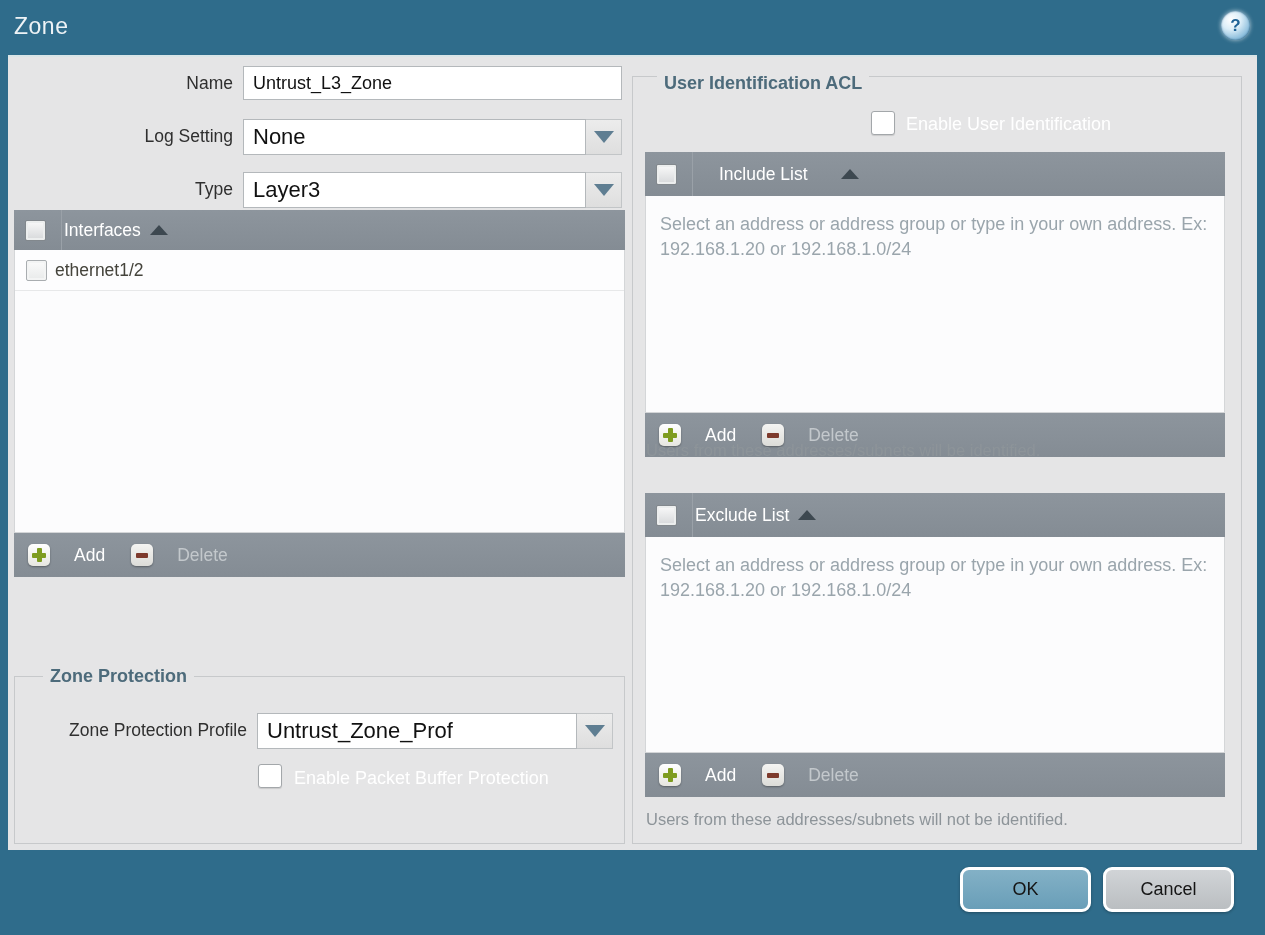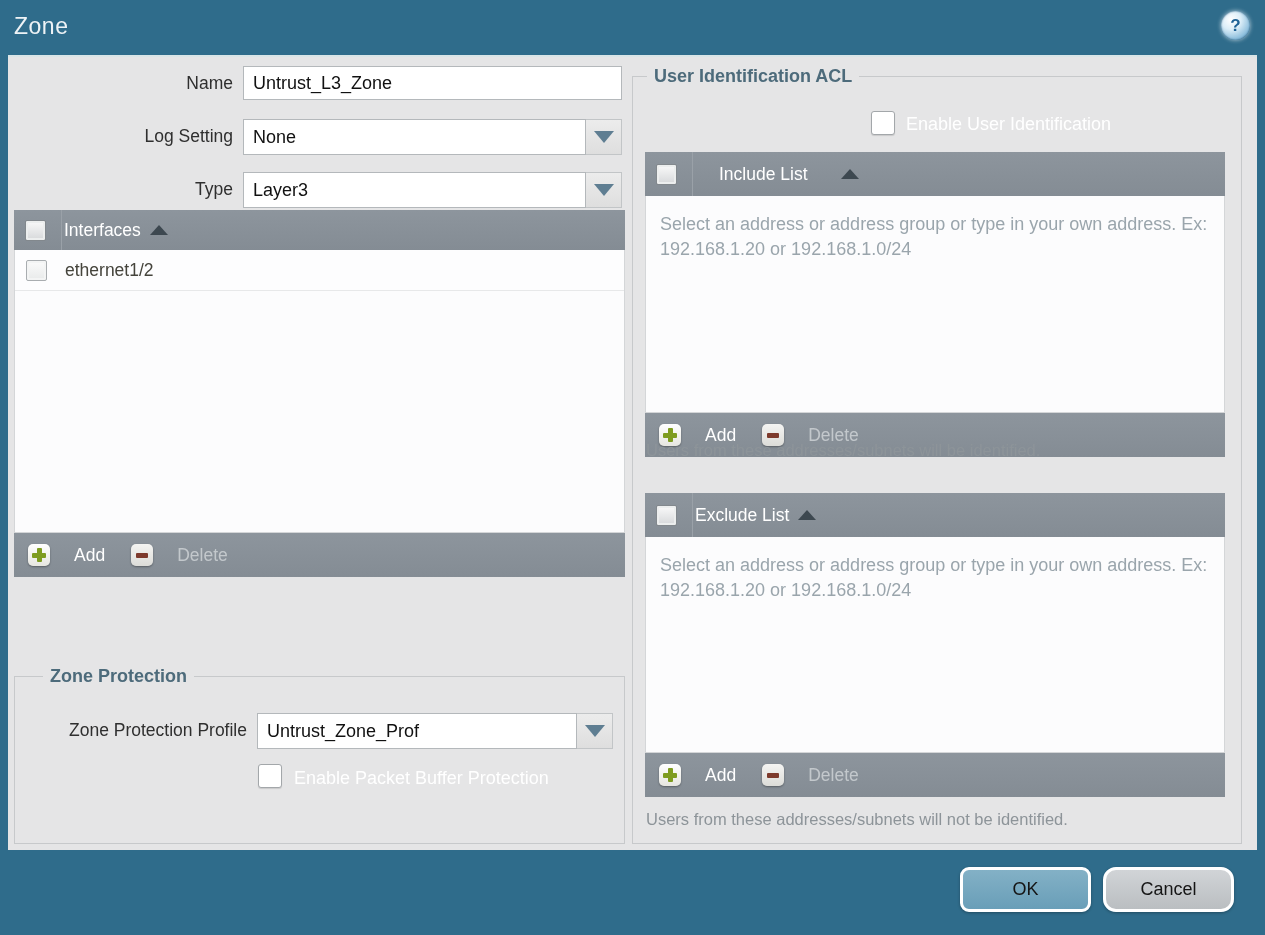--- a/index.html
+++ b/index.html
@@ -22,41 +22,41 @@
   .flabel{color:#2f2f2f;font-size:17.5px;text-align:right;width:215px;line-height:34px;}
   .l-name{left:18px;top:66px;text-align:right;}
   .l-log{left:18px;top:119px;}
   .l-type{left:18px;top:172px;}
 
   .text-input{left:243px;top:66px;width:379px;height:34px;box-sizing:border-box;background:#fff;
     border:1px solid #b4b8bb;font-size:18px;color:#111;padding:0 9px;font-family:"Liberation Sans",sans-serif;}
 
   .combo{height:36px;display:flex;}
   .combo .val{width:343px;height:36px;box-sizing:border-box;background:#fff;border:1px solid #b4b8bb;
-    font-size:18px;color:#111;line-height:34px;padding:0 9px;}
+    font-size:22px;color:#111;line-height:34px;padding:0 9px;}
   .combo .btn{width:36px;height:36px;box-sizing:border-box;background:linear-gradient(#ececec,#dedede);
     border:1px solid #c2c5c7;border-left:none;display:flex;align-items:center;justify-content:center;cursor:pointer;}
   .caret-down{width:0;height:0;border-left:10px solid transparent;border-right:10px solid transparent;border-top:12px solid #5f7e92;}
 
   .cb-log{left:243px;top:119px;}
   .cb-type{left:243px;top:172px;}
 
   
   .ptable{box-sizing:border-box;}
   .thead{background:linear-gradient(#8d959d,#848c94);height:40px;display:flex;align-items:center;position:relative;}
   .thead .sep{position:absolute;left:47px;top:0;width:1px;height:100%;background:#9aa1a8;}
   .hdr-cb{width:19px;height:19px;margin-left:11px;border:1px solid #82888d;border-radius:2px;
     background:linear-gradient(#fafafa,#d6d8da);box-shadow:inset 0 0 0 2px #eceeee;cursor:pointer;}
   .hdr-label{color:#fff;font-size:17.5px;margin-left:18px;}
   .tri-up{width:0;height:0;border-left:9px solid transparent;border-right:9px solid transparent;border-bottom:10px solid #3d4850;margin-left:9px;cursor:pointer;}
   .tbody{background:#fcfcfd;border:1px solid #d4d6d8;border-top:none;box-sizing:border-box;}
   .trow{height:40px;display:flex;align-items:center;border-bottom:1px solid #e7e8e9;background:#fdfdfe;cursor:pointer;}
   .row-cb{width:19px;height:19px;margin-left:11px;border:1px solid #a9adb0;border-radius:2px;
     background:linear-gradient(#fbfbfb,#e8eaea);box-shadow:inset 0 0 0 2px #f3f4f4;cursor:pointer;}
-  .row-text{color:#45443c;font-size:17.5px;margin-left:18px;}
+  .row-text{color:#45443c;font-size:17.5px;margin-left:8px;}
   .tfoot{background:linear-gradient(#8d959d,#848c94);height:44px;display:flex;align-items:center;gap:26px;padding-left:14px;box-sizing:border-box;}
   .tool{display:flex;align-items:center;gap:24px;cursor:pointer;}
   .icon-sq{width:22px;height:22px;border-radius:5px;background:linear-gradient(#ffffff,#e6e6e0);
     box-shadow:0 1px 2px rgba(0,0,0,.35);position:relative;flex:0 0 auto;}
   .plus::before{content:"";position:absolute;left:4px;top:8.5px;width:14px;height:5px;background:#7e9c20;border-radius:1px;}
   .plus::after{content:"";position:absolute;left:8.5px;top:4px;width:5px;height:14px;background:#7e9c20;border-radius:1px;}
   .minus-sq{background:linear-gradient(#f4f4f2,#dcdcd8);}
   .minus-sq::before{content:"";position:absolute;left:5px;top:8.5px;width:12px;height:5px;background:#7d3a2c;border-radius:1px;}
   .tool-label{color:#fff;font-size:17.5px;}
   .tool-label.disabled{color:#c3c8cc;}
@@ -72,21 +72,21 @@
   
   .big-cb{width:24px;height:24px;box-sizing:border-box;background:#fff;border:1px solid #a3a7aa;border-radius:3px;
     box-shadow:0 1px 1px rgba(0,0,0,.12);cursor:pointer;}
   .cb-label{color:#ffffff;font-size:18px;}
 
   
   .btn-dlg{height:45px;width:131px;box-sizing:border-box;border:3px solid #ffffff;border-radius:9px;
     display:flex;align-items:center;justify-content:center;font-size:18px;color:#151515;cursor:pointer;
     box-shadow:0 1px 3px rgba(0,0,0,.3);}
   .btn-ok{background:linear-gradient(#83b1c6,#699eb8);}
-  .btn-cancel{background:linear-gradient(#d1d4d7,#babec1);border-radius:13px;}
+  .btn-cancel{background:linear-gradient(#d1d4d7,#babec1);}
 </style>
 </head>
 <body>
 
 <div id="stage">
 
   <div class="abs title">Zone</div>
   <div class="abs help-icon">?</div>
 
   <div class="abs content"></div>
@@ -142,21 +142,21 @@
   <div class="abs combo" style="left:257px;top:713px;">
     <div class="val" style="width:320px;">Untrust_Zone_Prof</div>
     <div class="btn">
         <div class="caret-down"></div>
       </div>
   </div>
   <div class="abs big-cb" style="left:258px;top:764px;"></div>
   <div class="abs cb-label" style="left:294px;top:768px;">Enable Packet Buffer Protection</div>
 
   <div class="abs fieldset" style="left:632px;top:76px;width:610px;height:768px;">
-    <div class="legend" style="left:14px;">User Identification ACL</div>
+    <div class="legend" style="left:24px;margin-top:7px;">User Identification ACL</div>
   </div>
   <div class="abs big-cb" style="left:871px;top:111px;"></div>
   <div class="abs cb-label" style="left:906px;top:114px;">Enable User Identification</div>
 
   <div class="abs ptable" style="left:645px;top:152px;width:580px;">
     <div class="thead" style="height:44px;gap:24px;">
       <div class="hdr-cb"></div>
       <div class="sep"></div>
       <div class="hdr-label">Include List</div>
       <div class="tri-up"></div>

